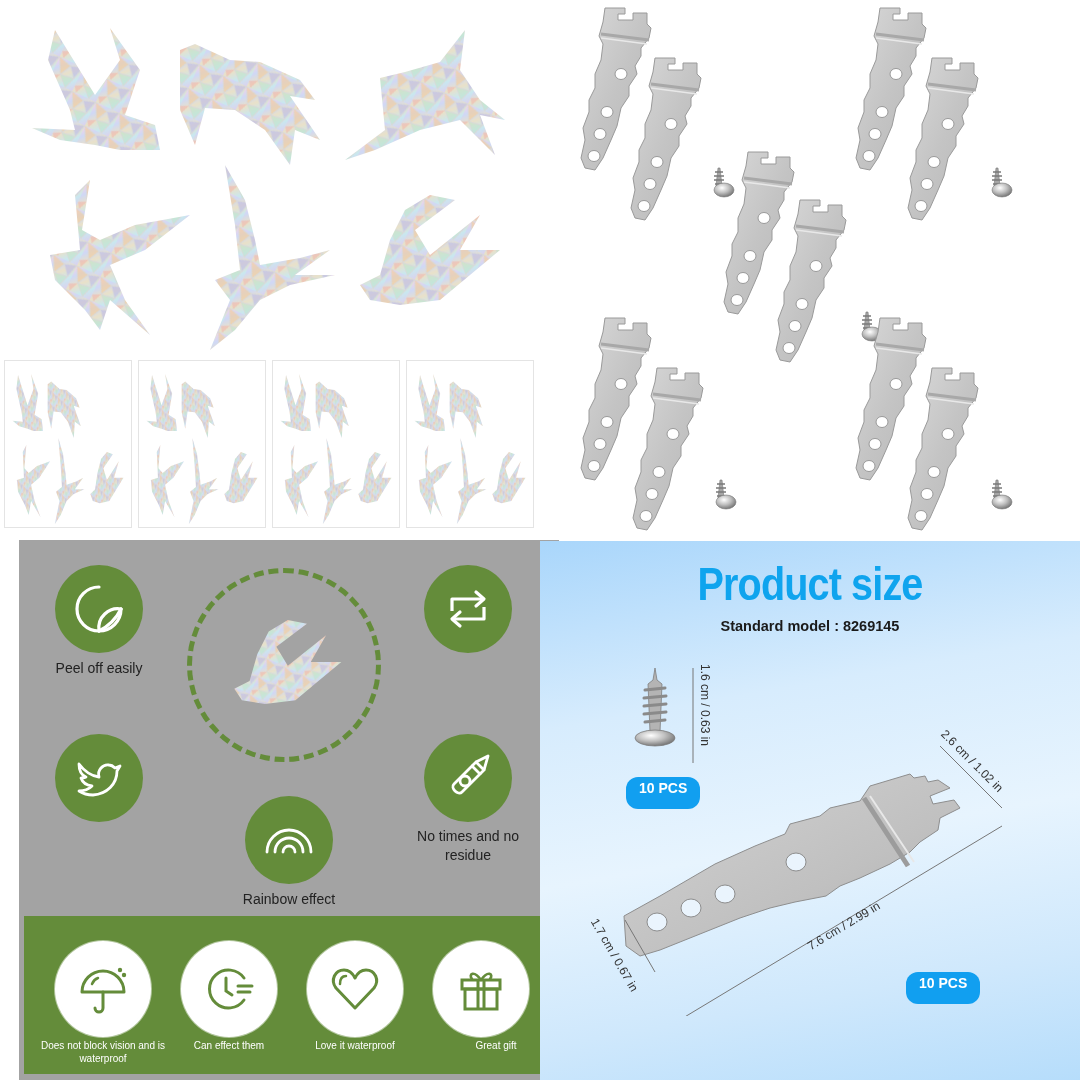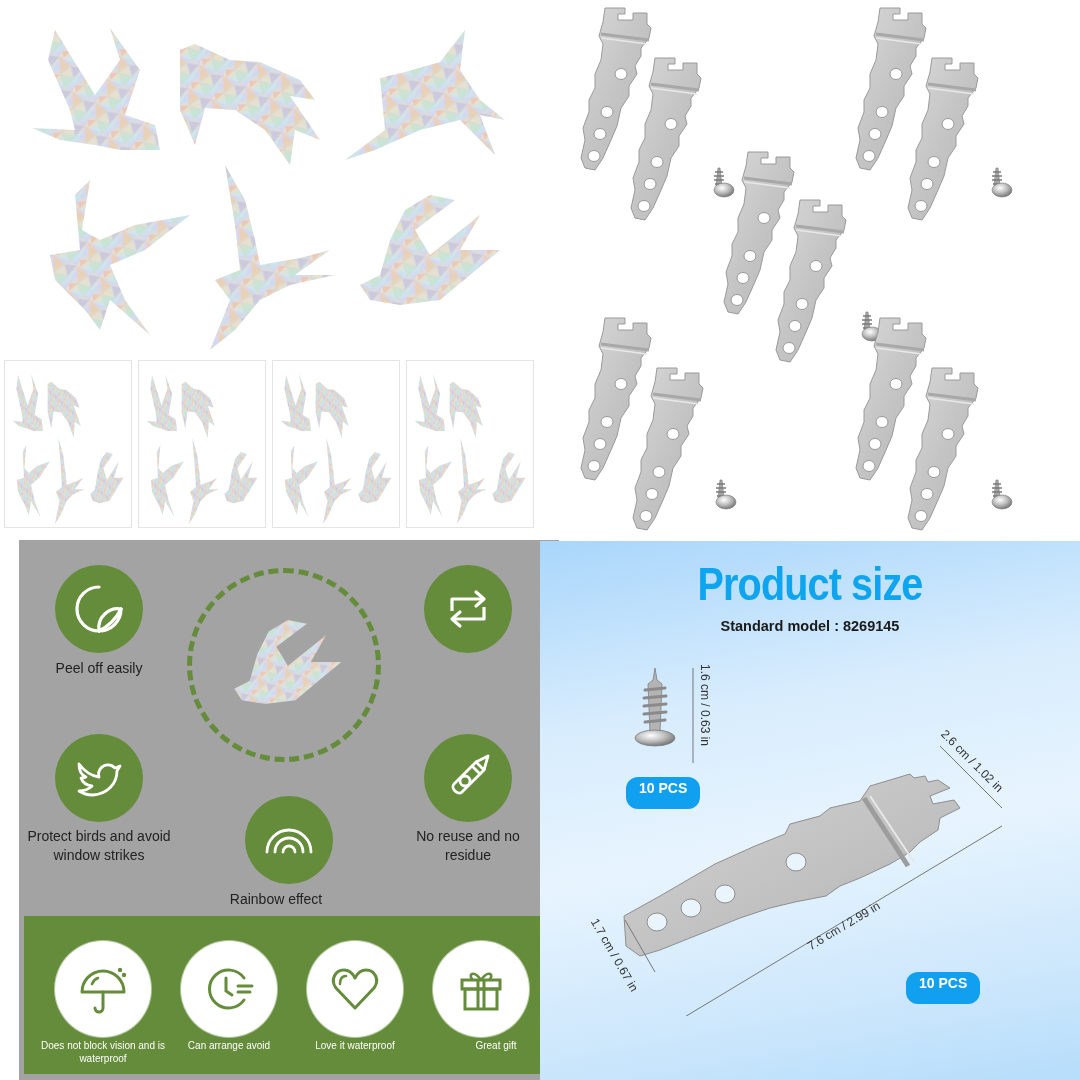--- a/index.html
+++ b/index.html
@@ -185,61 +185,60 @@
   <div class="dashed-ring"></div>
   <svg style="position:absolute;left:200px;top:72px" width="130" height="100" viewBox="340 190 170 120">
     <path d="M360 285 L380 275 L390 240 L405 210 L430 195 L455 200 L415 230 L430 255 L480 215 L460 250 L500 250 L470 275 L440 300 L400 305 L370 300 Z" fill="url(#mosaic)"></path>
   </svg>
 
   <div class="feat-circle" style="left:36px;top:194px">
     <svg width="56" height="56" viewBox="0 0 56 56">
       <path d="M8 14 C14 22 20 26 28 27 C26 20 32 14 38 15 C41 15 43 17 44 18 L49 16 L46 21 C46 34 36 44 22 45 C16 45 11 43 8 41 C14 41 18 39 21 36 C14 35 11 31 10 28 C12 28 14 28 15 27 C10 25 8 20 8 14 Z" fill="none" stroke="#fff" stroke-width="2.8" stroke-linejoin="round"></path>
     </svg>
   </div>
-  <div class="feat-label" style="left:5px;top:287px">Protect birds and avoid window strikes</div>
 
   <div class="feat-circle" style="left:405px;top:194px">
     <svg width="56" height="56" viewBox="0 0 56 56">
       <path d="M14 34 L32 16 L40 24 L22 42 C18 46 10 38 14 34 Z" fill="none" stroke="#fff" stroke-width="2.8" stroke-linejoin="round"></path>
       <path d="M32 16 L36 12 L44 20 L40 24" fill="none" stroke="#fff" stroke-width="2.8" stroke-linejoin="round"></path>
       <path d="M36 12 L48 6 L44 20" fill="none" stroke="#fff" stroke-width="2.8" stroke-linejoin="round"></path>
       <circle cx="25" cy="31" r="5" fill="none" stroke="#fff" stroke-width="2.8"></circle>
     </svg>
   </div>
-  <div class="feat-label" style="left:374px;top:287px">No reuse and no residue</div>
+  <div class="feat-label" style="left:374px;top:287px">No times and no residue</div>
 
   <div class="feat-circle" style="left:226px;top:256px">
     <svg width="56" height="56" viewBox="0 0 56 56">
       <path d="M6 40 A22 22 0 0 1 50 40" fill="none" stroke="#fff" stroke-width="2.8" stroke-linecap="round"></path>
       <path d="M14 40 A14 14 0 0 1 42 40" fill="none" stroke="#fff" stroke-width="2.8" stroke-linecap="round"></path>
       <path d="M22 40 A6 6 0 0 1 34 40" fill="none" stroke="#fff" stroke-width="2.8" stroke-linecap="round"></path>
     </svg>
   </div>
-  <div class="feat-label" style="left:182px;top:350px">Rainbow effect</div>
+  <div class="feat-label" style="left:195px;top:350px">Rainbow effect</div>
 
   <div class="green-band">
     <div class="band-circle" style="left:33px">
       <svg width="58" height="58" viewBox="0 0 58 58">
         <path d="M8 32 A21 21 0 0 1 50 32 Z" fill="none" stroke="#648c3a" stroke-width="3" stroke-linejoin="round"></path>
         <path d="M29 32 L29 48 A4 4 0 0 1 21 48" fill="none" stroke="#648c3a" stroke-width="3" stroke-linecap="round"></path>
         <path d="M18 24 A10 10 0 0 1 24 18" fill="none" stroke="#648c3a" stroke-width="2.5" stroke-linecap="round"></path>
         <circle cx="46" cy="10" r="2.2" fill="#648c3a"></circle>
           <circle cx="50" cy="15" r="2.2" fill="#648c3a"></circle>
       </svg>
     </div>
     <div class="band-label" style="left:14px">Does not block vision and is waterproof</div>
 
     <div class="band-circle" style="left:159px">
       <svg width="58" height="58" viewBox="0 0 58 58">
         <path d="M44 18 A19 19 0 1 0 44 40" fill="none" stroke="#648c3a" stroke-width="3" stroke-linecap="round"></path>
         <path d="M26 18 L26 31 L32 35" fill="none" stroke="#648c3a" stroke-width="3" stroke-linecap="round"></path>
         <path d="M38 26 L52 26 M38 32 L50 32" stroke="#648c3a" stroke-width="3" stroke-linecap="round"></path>
       </svg>
     </div>
-    <div class="band-label" style="left:140px">Can arrange avoid</div>
+    <div class="band-label" style="left:140px">Can effect them</div>
 
     <div class="band-circle" style="left:285px">
       <svg width="58" height="58" viewBox="0 0 58 58">
         <path d="M29 48 L10 28 C4 20 9 10 18 10 C23 10 27 14 29 18 C31 14 35 10 40 10 C49 10 54 20 48 28 Z" fill="none" stroke="#648c3a" stroke-width="3" stroke-linejoin="round"></path>
         <path d="M14 24 C14 18 17 16 20 16" fill="none" stroke="#648c3a" stroke-width="2.5" stroke-linecap="round"></path>
       </svg>
     </div>
     <div class="band-label" style="left:266px">Love it waterproof</div>
 
     <div class="band-circle" style="left:411px">

